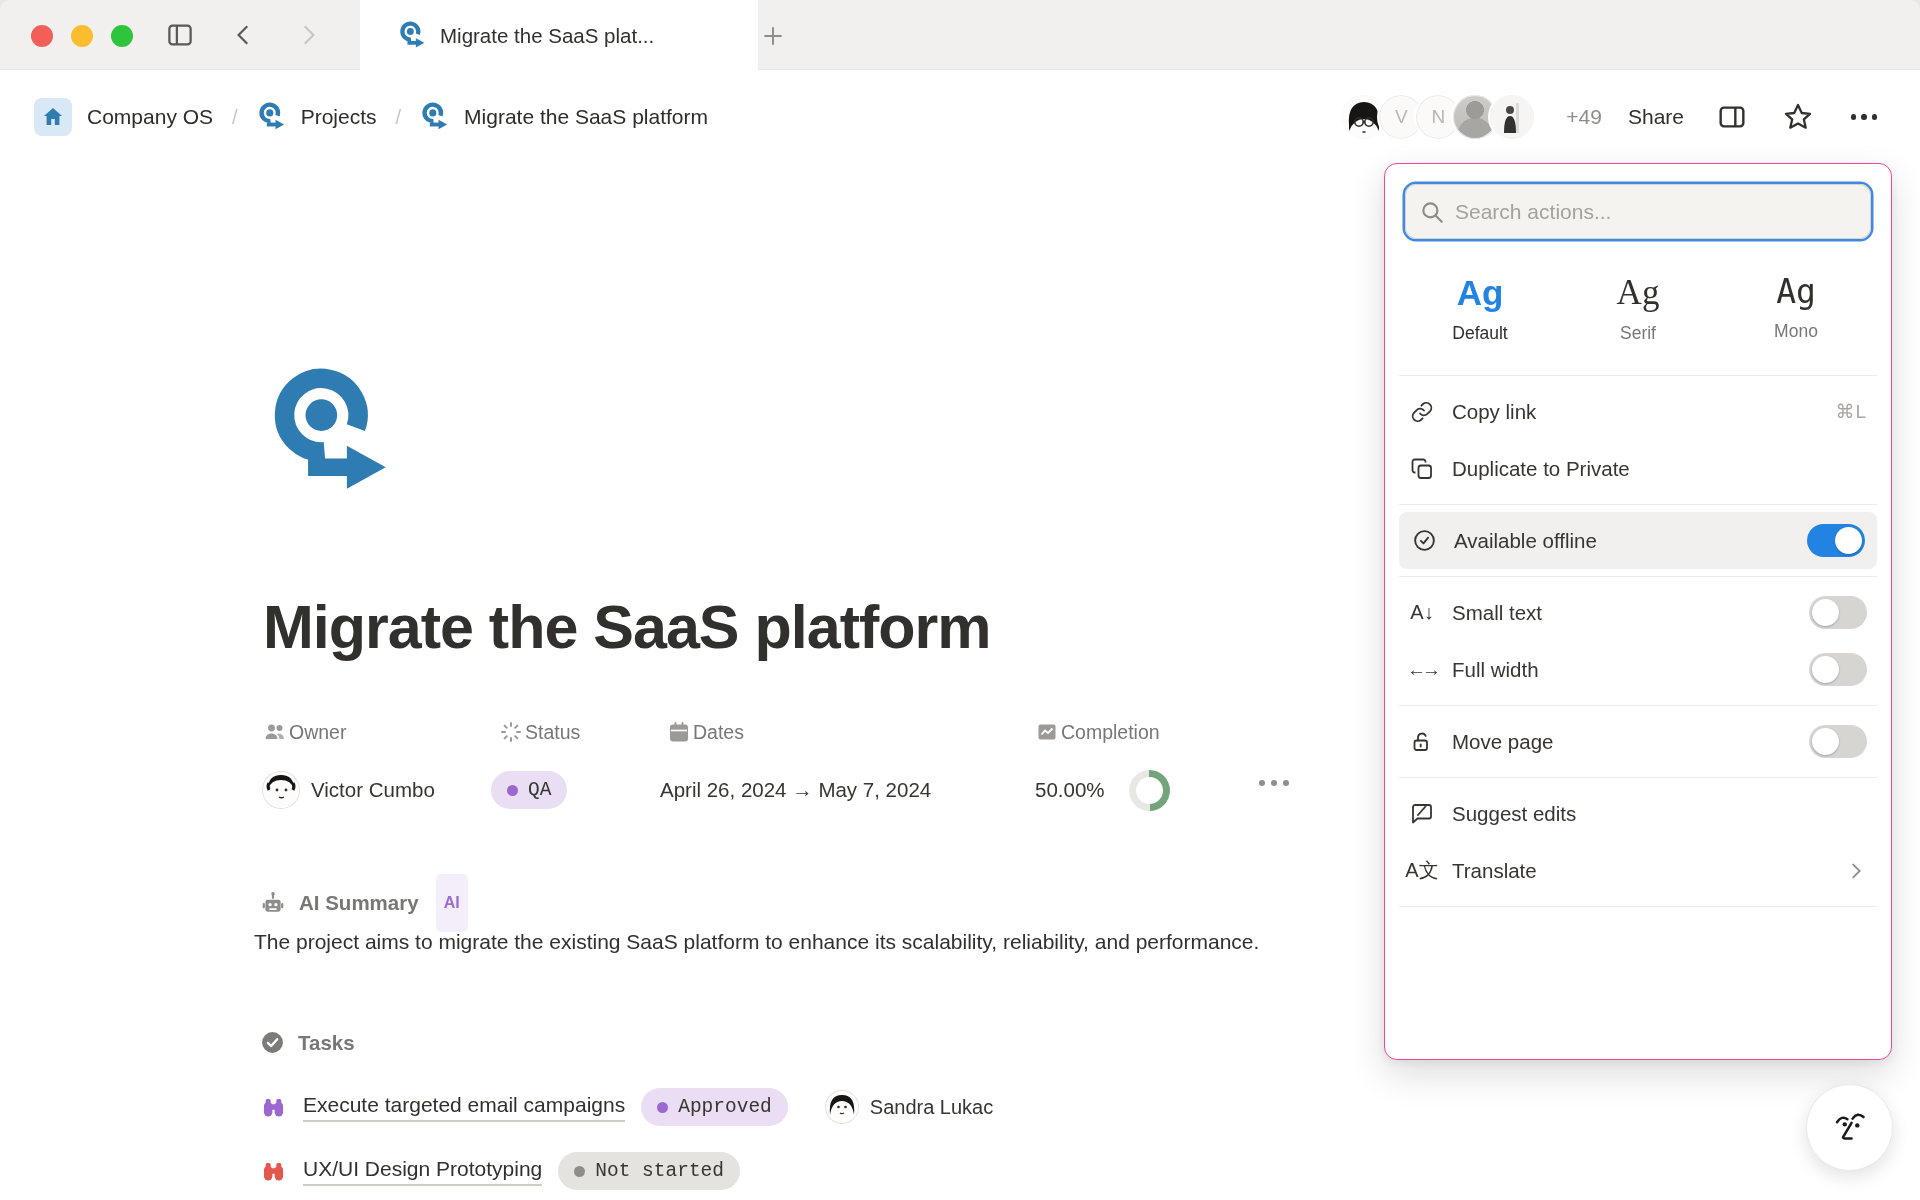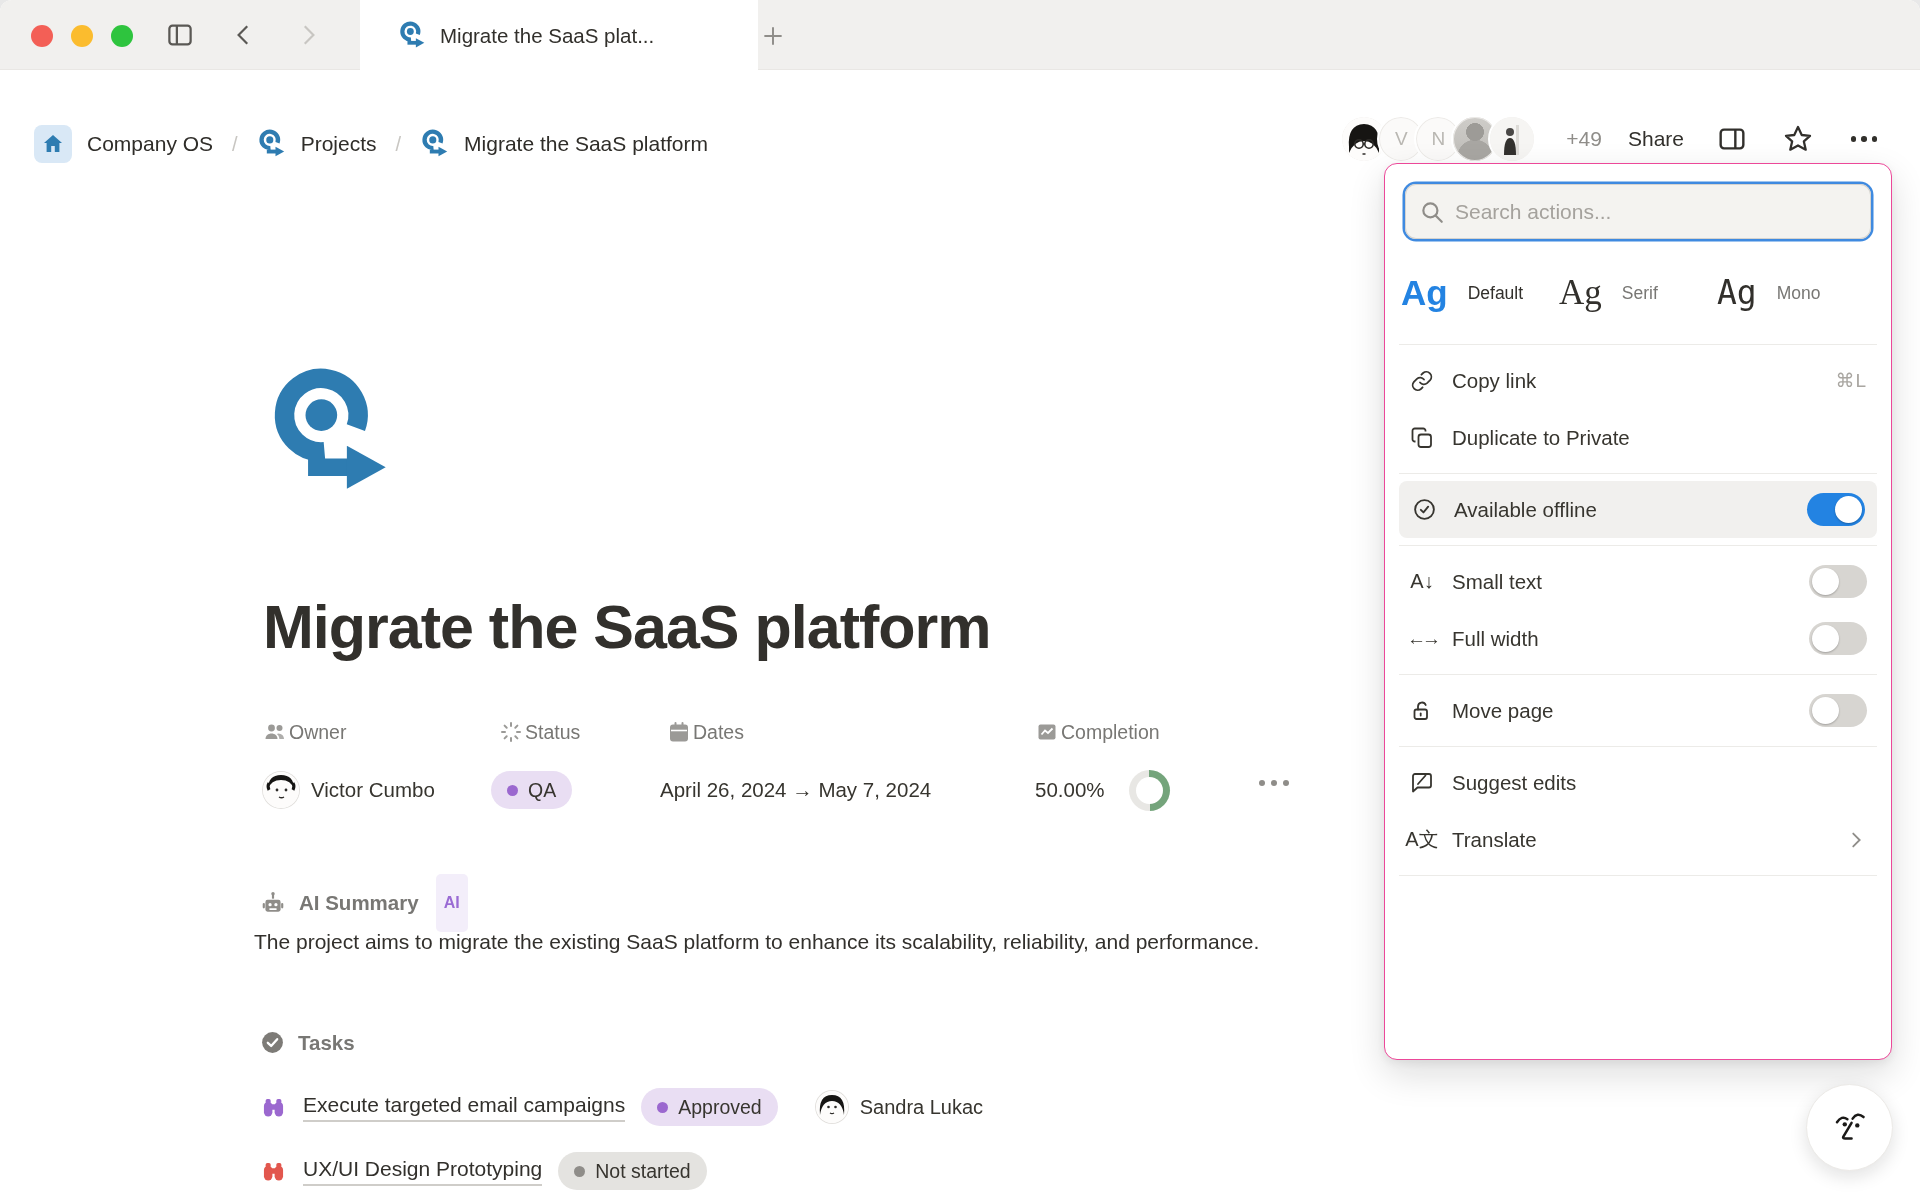--- a/index.html
+++ b/index.html
@@ -12,21 +12,21 @@
   .traffic { position:absolute; top:25px; left:31px; display:flex; gap:18px; }
   .traffic span { width:22px; height:22px; border-radius:50%; display:block; }
   .tl-red{background:#f35f56;} .tl-yellow{background:#fbbc2e;} .tl-green{background:#2ec43e;}
   .navbtns { position:absolute; top:0; left:160px; height:70px; display:flex; align-items:center; gap:24px; }
   .navbtn { width:40px; height:40px; display:flex; align-items:center; justify-content:center; border-radius:6px; }
   .tab { position:absolute; left:340px; top:0; width:398px; height:71px; background:#fff; display:flex; align-items:center; padding-left:38px; gap:14px;margin-left:20px; }
   .tab-title { font-size:20.5px; font-weight:500; color:#32302c; white-space:nowrap; }
   .newtab { position:absolute; left:752px; top:15px; width:42px; height:42px; display:flex; align-items:center; justify-content:center; border-radius:8px; }
 
   
-  .topbar { position:absolute; top:71px; left:0; right:0; height:92px; background:#fff; display:flex; align-items:flex-end; padding:0 34px; }
+  .topbar { position:absolute; top:71px; left:0; right:0; height:92px; background:#fff; display:flex; align-items:center; padding:0 34px; }
   .crumbs { display:flex; align-items:center; gap:15px; }
   .home-chip { width:38px; height:38px; border-radius:8px; background:#d9e8f6; display:flex; align-items:center; justify-content:center; }
   .crumb-label { font-size:21px; color:#2f2d29; white-space:nowrap; }
   .crumb-sep { font-size:20px; color:#c8c6c2; padding:0 4px; }
   .topbar-right { margin-left:auto; display:flex; align-items:center; gap:22px; }
   .avatars { display:flex; align-items:center; }
   .av { width:48px; height:48px; border-radius:50%; border:2px solid #fff; margin-left:-11px; background:#fbfaf9; display:flex; align-items:center; justify-content:center; overflow:hidden; box-shadow:0 0 0 1px #eceae7 inset; }
   .av:first-child { margin-left:0; }
   .av-letter { font-size:19px; color:#b9b7b2; }
   .av-photo1 { background:radial-gradient(circle at 50% 34%, #9d9b97 0 24%, transparent 25%),
@@ -41,21 +41,21 @@
   
   .content { position:absolute; left:263px; top:362px; width:1460px; height:838px; }
   .page-logo { position:absolute; top:0; left:2px; }
   .page-title { position:absolute; top:230px; left:0; font-size:61px; font-weight:700; letter-spacing:-1px; color:#32302c; white-space:nowrap; }
 
   .prop-label { position:absolute; display:flex; align-items:center; gap:2px; font-size:19.5px; font-weight:500; color:#787774; top:358px; }
   .prop-value { position:absolute; display:flex; align-items:center; top:406px; height:44px; }
   .p-owner{left:0;} .p-status{left:236px;} .p-dates{left:404px;} .p-completion{left:772px;}
   .owner-name { font-size:20.5px; margin-left:12px; }
   .value-avatar { width:36px; height:36px; border-radius:50%; overflow:hidden; background:#fff; box-shadow:0 0 0 1px #e3e1de; flex:none; }
-  .badge { display:inline-flex; align-items:center; gap:10px; height:38px; padding:16px 16px; border-radius:19px; font-size:19.5px; color:#37352f; white-space:nowrap; }
+  .badge { display:inline-flex; align-items:center; gap:10px; height:38px; padding:16px 16px; border-radius:19px; font-size:19.5px; color:#37352f; white-space:nowrap;font-family:Liberation Mono, monospace; }
   .badge .dot { width:11px; height:11px; border-radius:50%; flex:none; }
   .badge-purple { background:#e9def3; } .badge-purple .dot { background:#9b68cf; }
   .badge-gray { background:#e4e3e0; } .badge-gray .dot { background:#8f8d89; }
   .dates-text { font-size:20.5px; white-space:nowrap; }
   .completion-text { font-size:20.5px; }
   .ring { width:41px; height:41px; border-radius:50%; position:relative; margin-left:24px; }
   .ring::after { content:""; position:absolute; inset:7px; border-radius:50%; background:#fff; }
   .props-more { position:absolute; left:996px; top:418px; display:flex; gap:6px; }
   .props-more i { width:6px; height:6px; border-radius:50%; background:#8f8d89; }
 
@@ -74,21 +74,21 @@
   
   .menu { position:absolute; left:1384px; top:163px; width:508px; height:897px; background:#fff; border:1px solid #ec4899;
           border-radius:13px; box-shadow:0 14px 36px rgba(15,15,15,.14), 0 3px 8px rgba(15,15,15,.06); padding:20px 12px 12px; z-index:10; }
   .search-wrap { position:relative; margin:0 8px 4px; }
   .search-input { width:100%; height:55px; border-radius:11px; background:#f4f3f0; border:none; outline:none;
                   box-shadow: inset 0 0 0 1px #d5d3cf, 0 0 0 2.5px #3f8ae0; padding:0 16px 0 50px; font-size:21px; color:#37352f;
                   font-family:"Liberation Sans", sans-serif; }
   .search-input::placeholder { color:#a5a29d; }
   .search-icon { position:absolute; left:14px; top:15px; }
   .fonts-row { display:flex; padding:22px 4px 16px; }
-  .font-opt { flex:1; display:flex; align-items:center; gap:20px; padding:8px 0; border-radius:8px; }
+  .font-opt { flex:1; display:flex; flex-direction:column; align-items:center; gap:10px; padding:8px 0; border-radius:8px; }
   .font-sample { font-size:35px; line-height:1.15; color:#32302c; }
   .font-sample.default { color:#2383e2; font-weight:600; }
   .font-sample.serif { font-family:"Liberation Serif", serif; }
   .font-sample.mono { font-family:"DejaVu Sans Mono", monospace; font-size:33px; }
   .font-label { font-size:17.5px; color:#787774; }
   .font-label.active { color:#32302c; }
   .mdiv { height:1px; background:#ecebe8; margin:7px 2px; }
   .mrow { height:57px; display:flex; align-items:center; gap:17px; padding:0 12px; font-size:20.5px; color:#37352f; border-radius:8px; }
   .mrow .micon { width:26px; display:flex; justify-content:center; flex:none; color:#37352f; }
   .mrow.disabled, .mrow.disabled .micon { color:#a9a6a1; }

